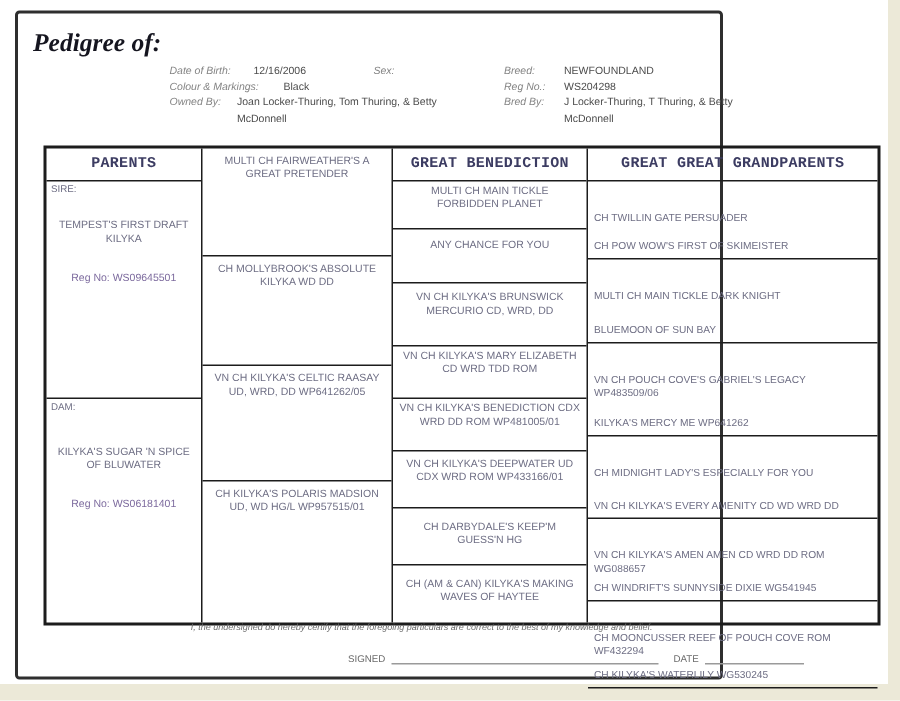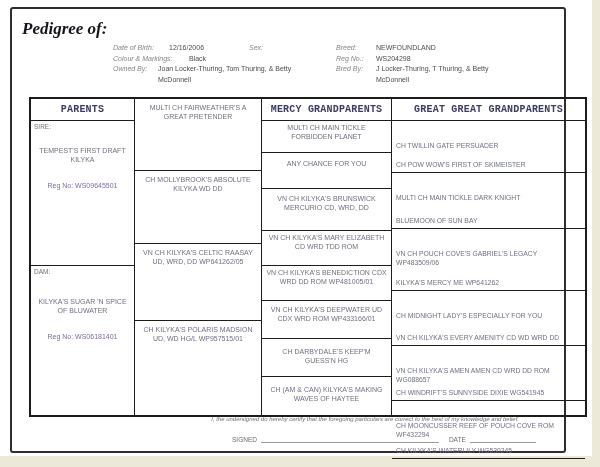--- a/index.html
+++ b/index.html
@@ -7,21 +7,21 @@
     width:600px;height:467px;position:relative;overflow:hidden;
     background:#ece9d8;
     font-family:"Liberation Sans","DejaVu Sans",sans-serif;
     -webkit-font-smoothing:antialiased;
   }
   .sheet{
     position:absolute;left:0;top:0;width:592px;height:456px;
     background:#ffffff;
   }
   .frame{
-    position:absolute;left:10px;top:7px;width:556px;height:446px;
+    position:absolute;left:10px;top:7px;width:472px;height:446px;
     border:2px solid #2e2e2e;border-radius:3px;background:#ffffff;
     box-sizing:border-box;
   }
   
   .title{
     position:absolute;left:10px;top:10px;
     font-family:"Liberation Serif","DejaVu Serif",serif;
     font-style:italic;font-weight:bold;font-size:17px;color:#15151f;
   }
   .title-value{
@@ -150,21 +150,21 @@
     </div>
 
     <div class="pcol col-gp">
       <div class="pcell gp-cell" style="height:72px;">MULTI CH FAIRWEATHER'S A GREAT PRETENDER</div>
       <div class="pcell gp-cell" style="height:73px;">CH MOLLYBROOK'S ABSOLUTE KILYKA WD DD</div>
       <div class="pcell gp-cell" style="height:77px;">VN CH KILYKA'S CELTIC RAASAY UD, WRD, DD WP641262/05</div>
       <div class="pcell gp-cell" style="height:76px;">CH KILYKA'S POLARIS MADSION UD, WD HG/L WP957515/01</div>
     </div>
 
     <div class="pcol col-ggp">
-      <div class="hcell">MERCY GRANDPARENTS</div>
+      <div class="hcell">GREAT BENEDICTION</div>
       <div class="pcell ggp-cell" style="height:32px;">MULTI CH MAIN TICKLE FORBIDDEN PLANET</div>
       <div class="pcell ggp-cell" style="height:36px;padding-top:6px;">ANY CHANCE FOR YOU</div>
       <div class="pcell ggp-cell" style="height:42px;padding-top:5px;">VN CH KILYKA'S BRUNSWICK MERCURIO CD, WRD, DD</div>
       <div class="pcell ggp-cell" style="height:35px;">VN CH KILYKA'S MARY ELIZABETH CD WRD TDD ROM</div>
       <div class="pcell ggp-cell" style="height:35px;">VN CH KILYKA'S BENEDICTION CDX WRD DD ROM WP481005/01</div>
       <div class="pcell ggp-cell" style="height:38px;padding-top:4px;">VN CH KILYKA'S DEEPWATER UD CDX WRD ROM WP433166/01</div>
       <div class="pcell ggp-cell" style="height:38px;padding-top:8px;">CH DARBYDALE'S KEEP'M GUESS'N HG</div>
       <div class="pcell ggp-cell" style="height:42px;padding-top:8px;">CH (AM &amp; CAN) KILYKA'S MAKING WAVES OF HAYTEE</div>
     </div>
 

